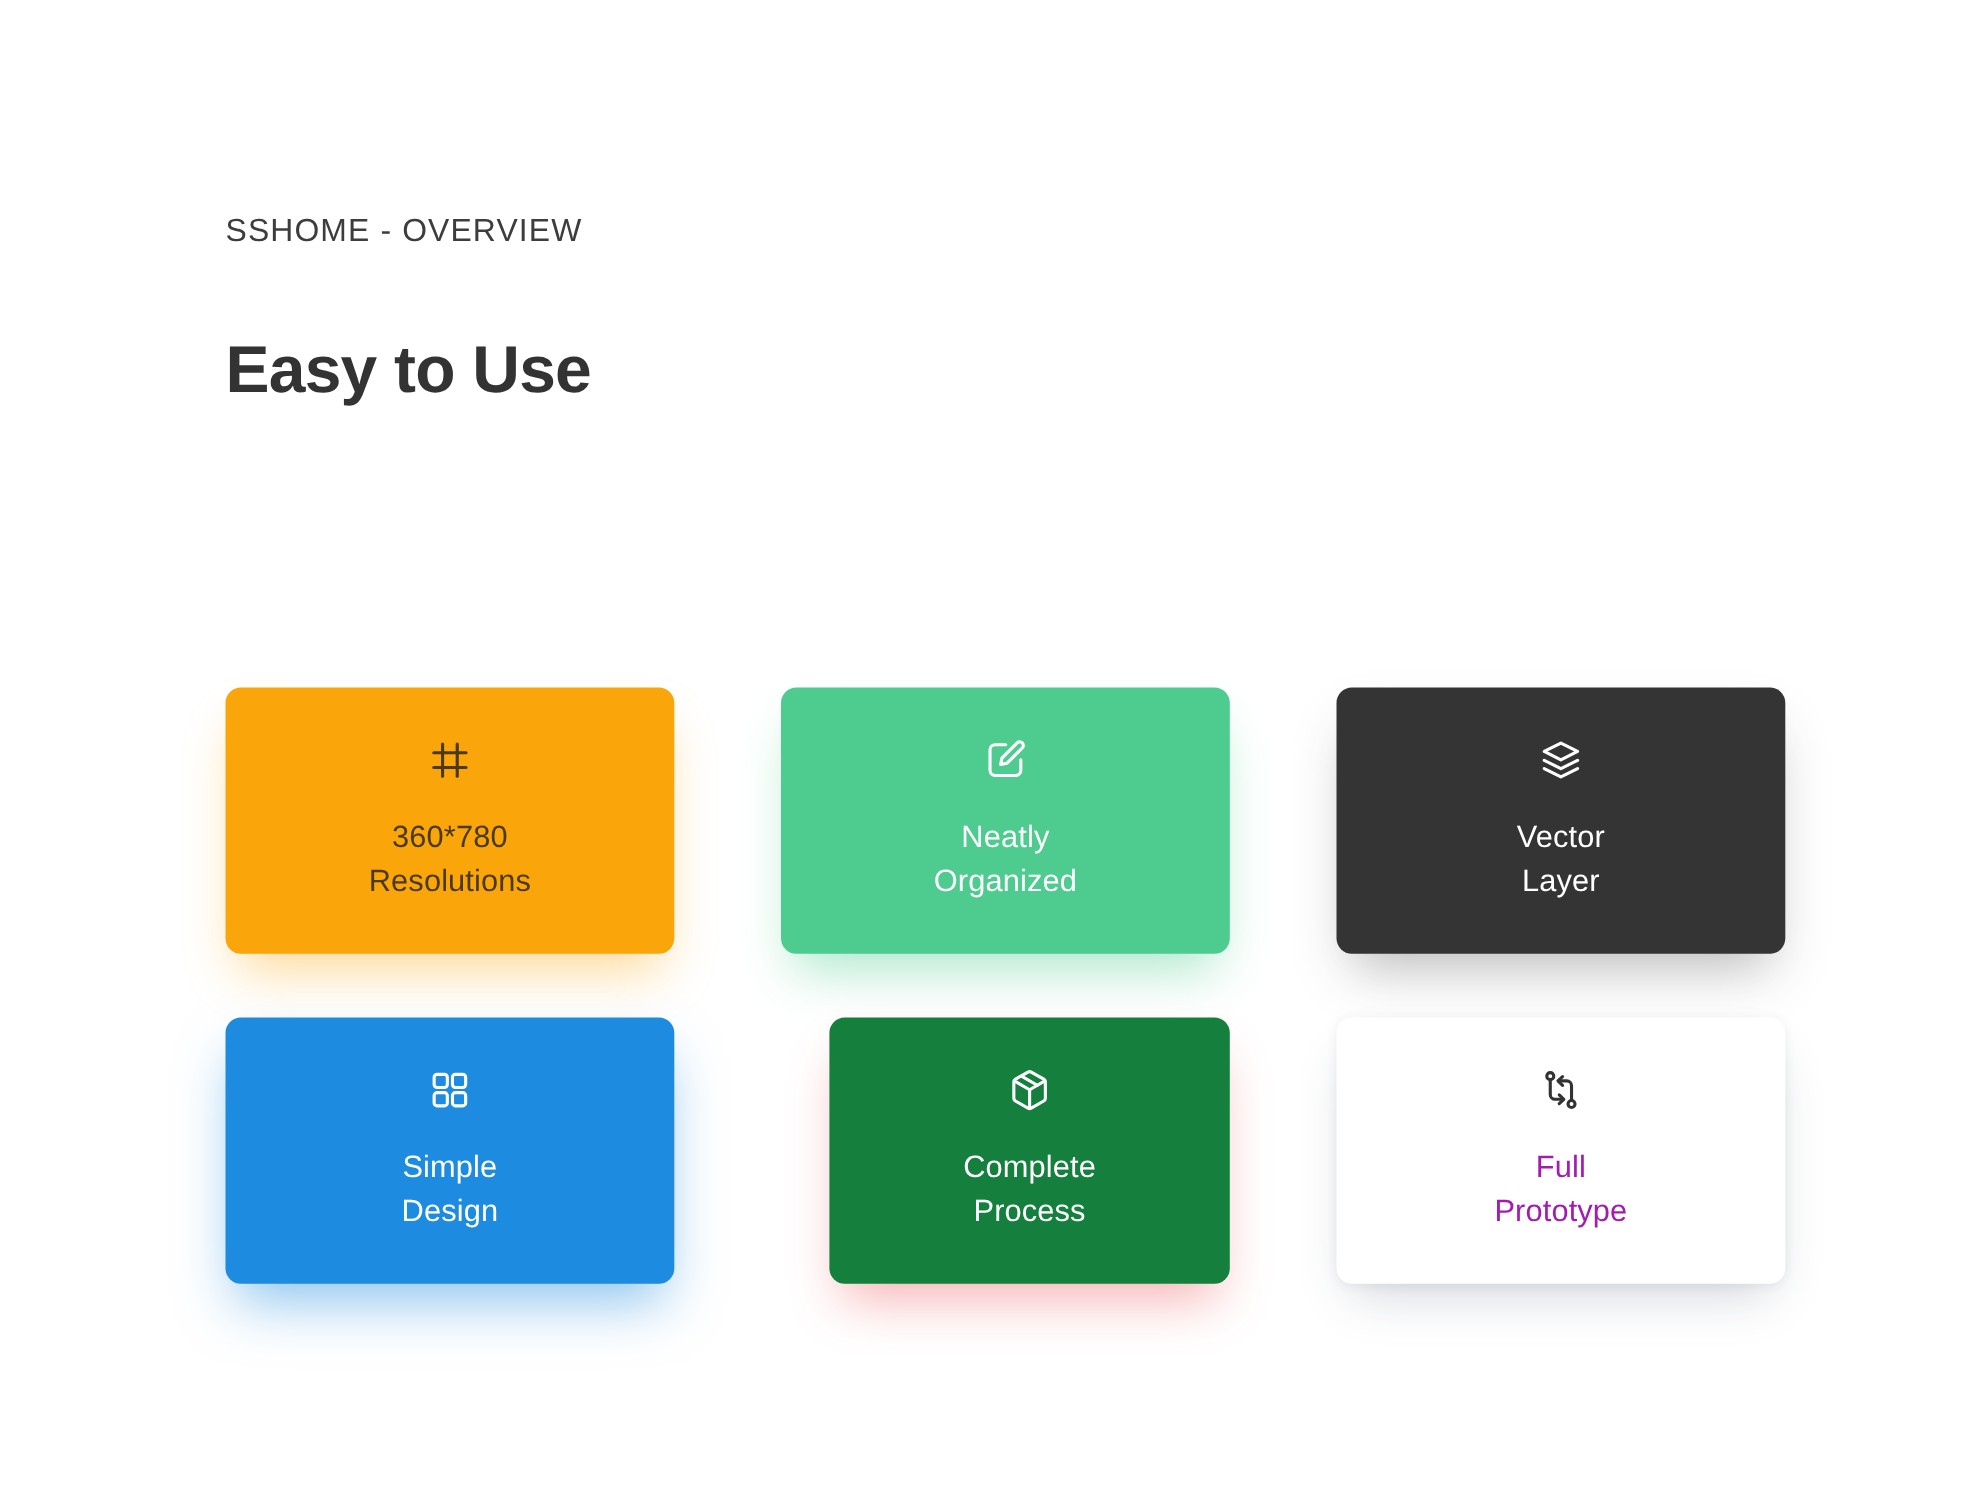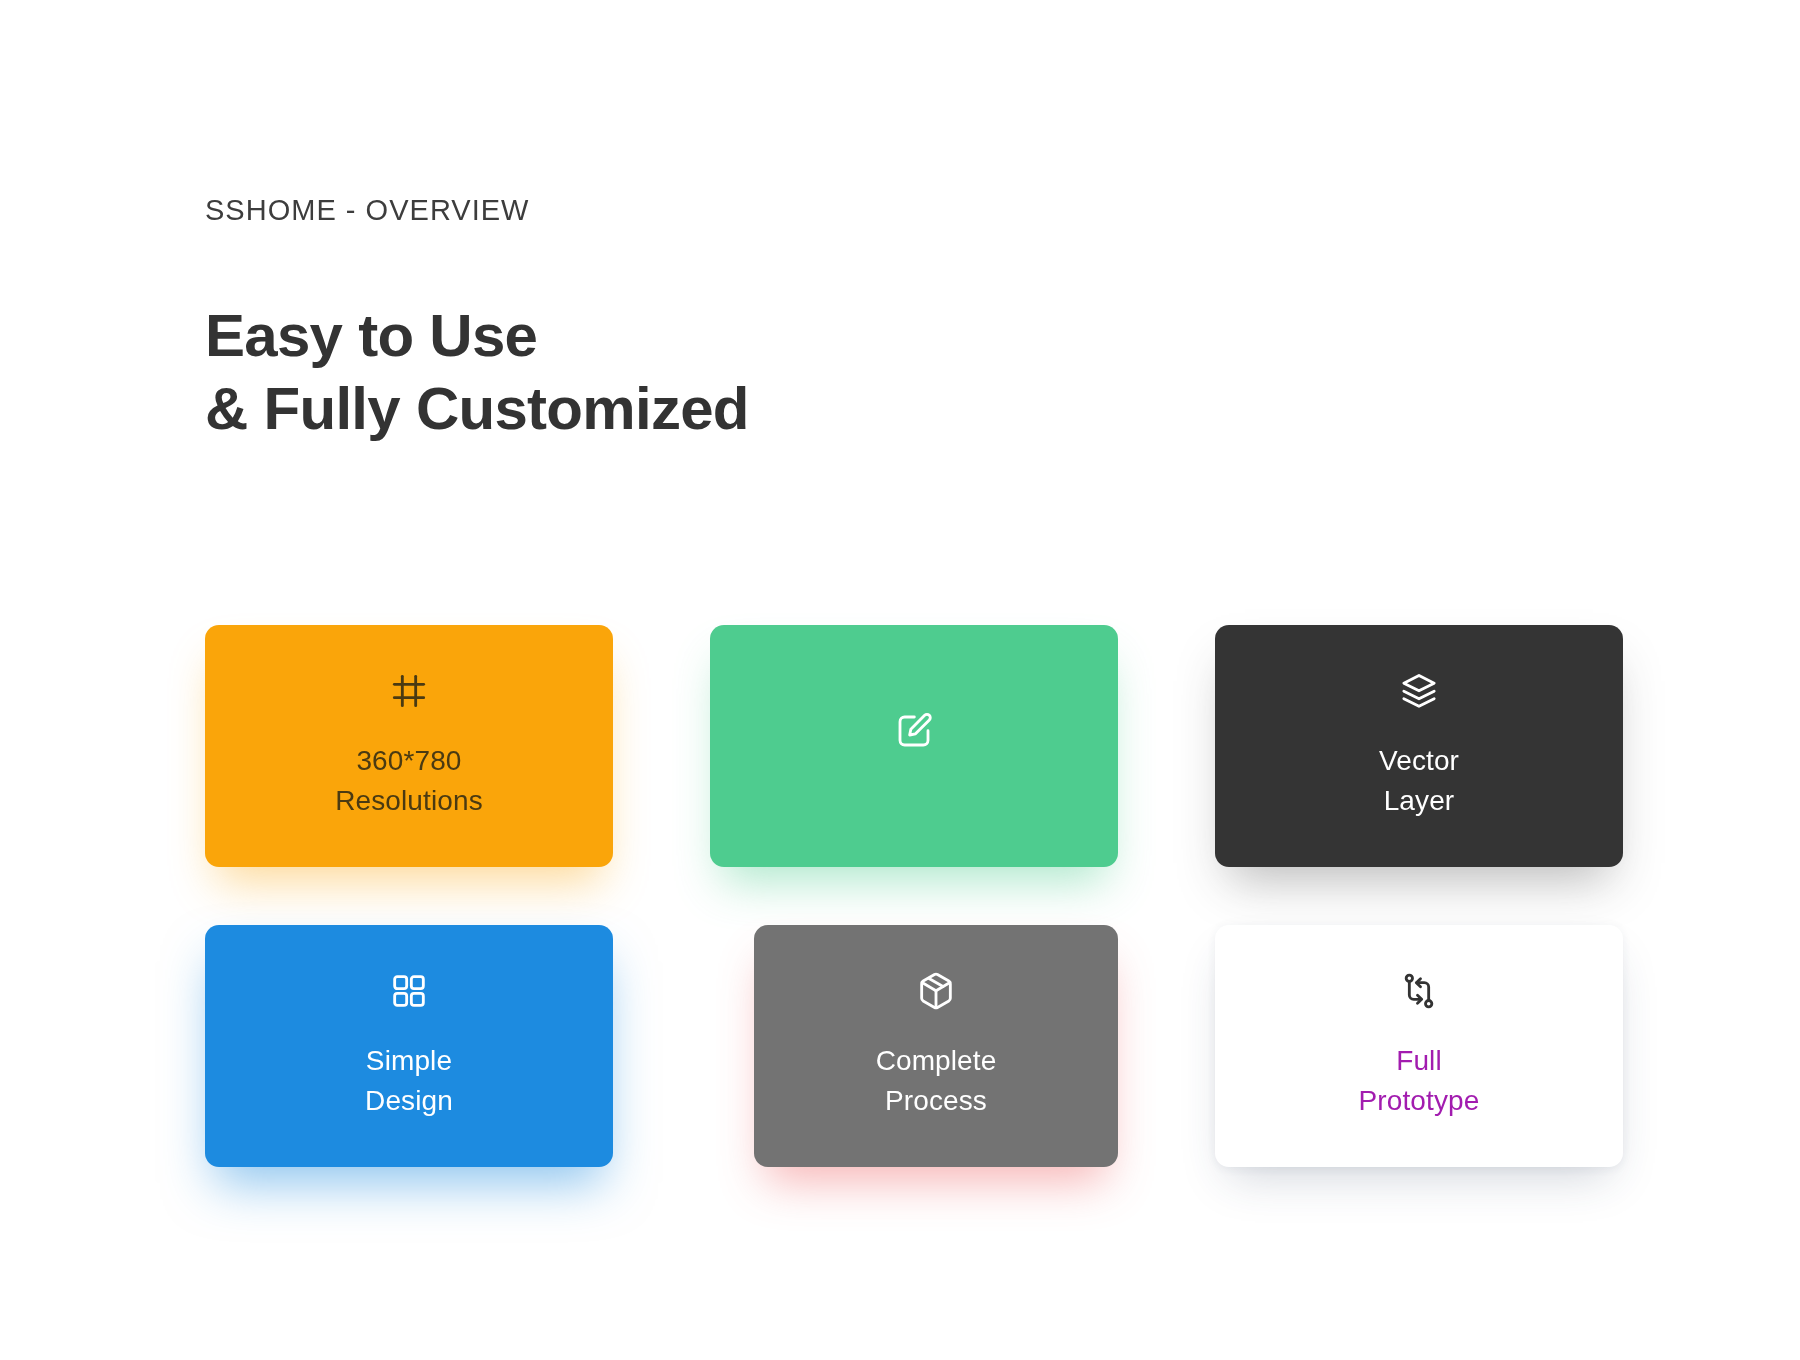--- a/index.html
+++ b/index.html
@@ -124,21 +124,21 @@
   .card--blue .card-icon svg { stroke: #ffffff; }
 
   .card--dark {
     background: #343434;
     color: #ffffff;
     box-shadow: 0 26px 46px -14px rgba(52,52,52,0.34);
   }
   .card--dark .card-icon svg { stroke: #ffffff; }
 
   .card--red {
-    background: #737373;
+    background: #15803d;
     color: #ffffff;
     box-shadow: 0 26px 46px -12px rgba(236,86,89,0.44);
     margin-left: 44px;
   }
   .card--red .card-icon svg { stroke: #ffffff; }
 
   .card--white {
     background: #ffffff;
     color: #a21caf;
     box-shadow: 0 22px 44px -14px rgba(40,60,90,0.22), 0 2px 10px rgba(40,60,90,0.07);
@@ -147,21 +147,20 @@
 </style>
 </head>
 <body>
 
 <div class="page">
 
   <div class="header">
     <div class="eyebrow">SSHOME - OVERVIEW</div>
     <h1 class="headline">
       <span class="headline-line">Easy to Use</span>
-      <span class="headline-line">&amp; Fully Customized</span>
     </h1>
   </div>
 
   <div class="grid">
 
     <div class="card card--orange">
       <span class="card-icon">
         <svg viewBox="0 0 24 24" fill="none" stroke-width="1.7" stroke-linecap="round" stroke-linejoin="round">
           <path d="M8 3.2v17.6"></path>
           <path d="M16 3.2v17.6"></path>
@@ -175,20 +174,24 @@
       </div>
     </div>
 
     <div class="card card--green">
       <span class="card-icon">
         <svg viewBox="0 0 24 24" fill="none" stroke-width="1.7" stroke-linecap="round" stroke-linejoin="round">
           <path d="M12.2 3.6H6.4A2.8 2.8 0 0 0 3.6 6.4v11.2a2.8 2.8 0 0 0 2.8 2.8h11.2a2.8 2.8 0 0 0 2.8-2.8v-5.8"></path>
           <path d="M18.4 2.6a1.98 1.98 0 0 1 2.8 2.8l-8.3 8.3-3.5.7.7-3.5 8.3-8.3z"></path>
         </svg>
       </span>
+      <div class="card-label">
+        <span class="lbl-line">Neatly</span>
+        <span class="lbl-line">Organized</span>
+      </div>
     </div>
 
     <div class="card card--dark">
       <span class="card-icon">
         <svg viewBox="0 0 24 24" fill="none" stroke-width="1.7" stroke-linecap="round" stroke-linejoin="round">
           <path d="M12 2.7 2.9 7.3 12 11.9l9.1-4.6L12 2.7z"></path>
           <path d="M2.9 12.1 12 16.7l9.1-4.6"></path>
           <path d="M2.9 16.6 12 21.2l9.1-4.6"></path>
         </svg>
       </span>

